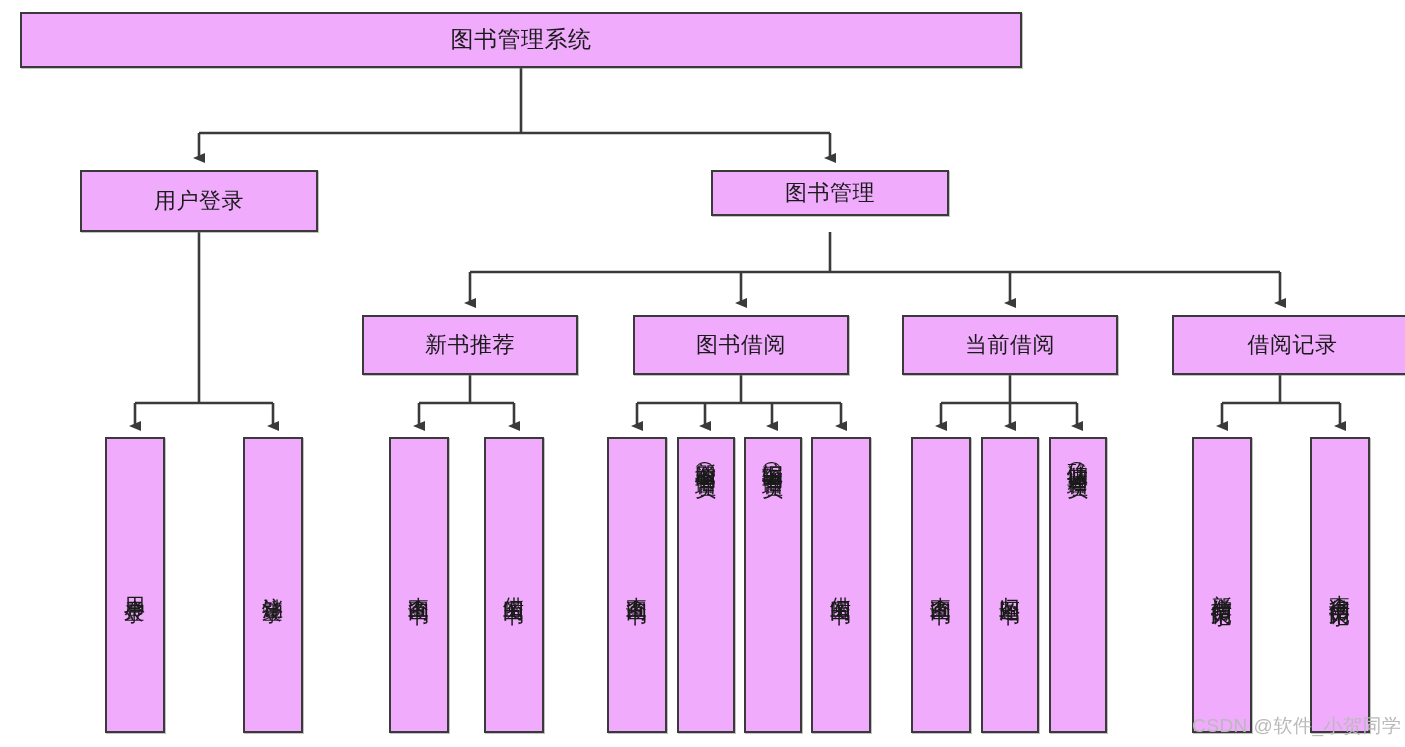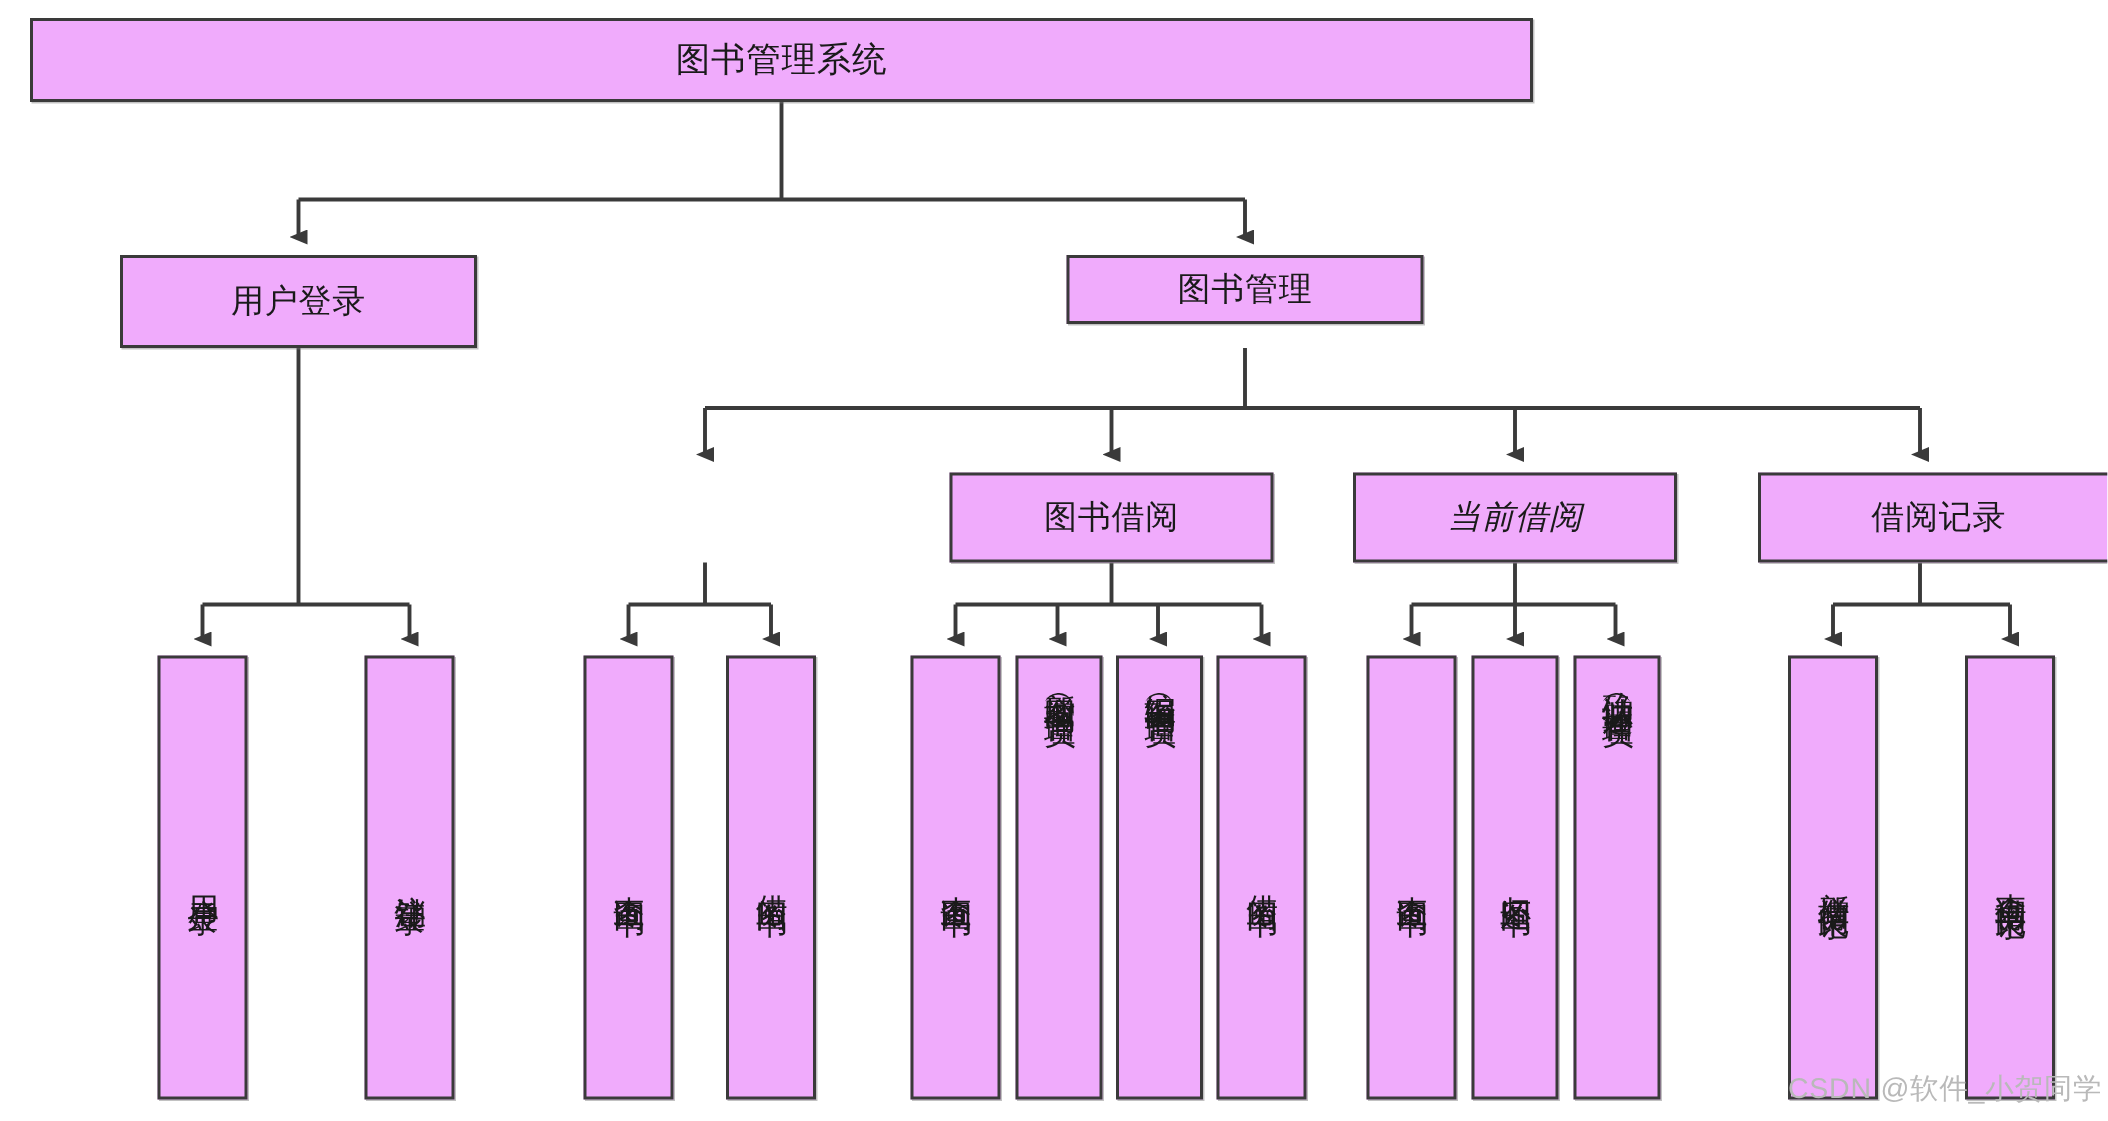--- a/index.html
+++ b/index.html
@@ -135,26 +135,29 @@
   </div>
 
   <div class="node horiz" style="left:80px; top:170px; width:238px; height:62px;">
     <span class="lbl">用户登录</span>
   </div>
 
   <div class="node horiz" style="left:711px; top:170px; width:238px; height:46px;">
     <span class="lbl">图书管理</span>
   </div>
 
+  <div class="node horiz" style="left:362px; top:315px; width:216px; height:60px;">
+    <span class="lbl">新书推荐</span>
+  </div>
 
   <div class="node horiz" style="left:633px; top:315px; width:216px; height:60px;">
     <span class="lbl">图书借阅</span>
   </div>
 
-  <div class="node horiz" style="left:902px; top:315px; width:216px; height:60px;font-style:italic;">
+  <div class="node horiz" style="left:902px; top:315px; width:216px; height:60px;">
     <span class="lbl">当前借阅</span>
   </div>
 
   <div class="node horiz" style="left:1172px; top:315px; width:241px; height:60px;">
     <span class="lbl">借阅记录</span>
   </div>
 
   <div class="node vert centered" style="left:105px; top:437px; width:60px; height:296px;">
     <span class="lbl">用户登录</span>
   </div>

